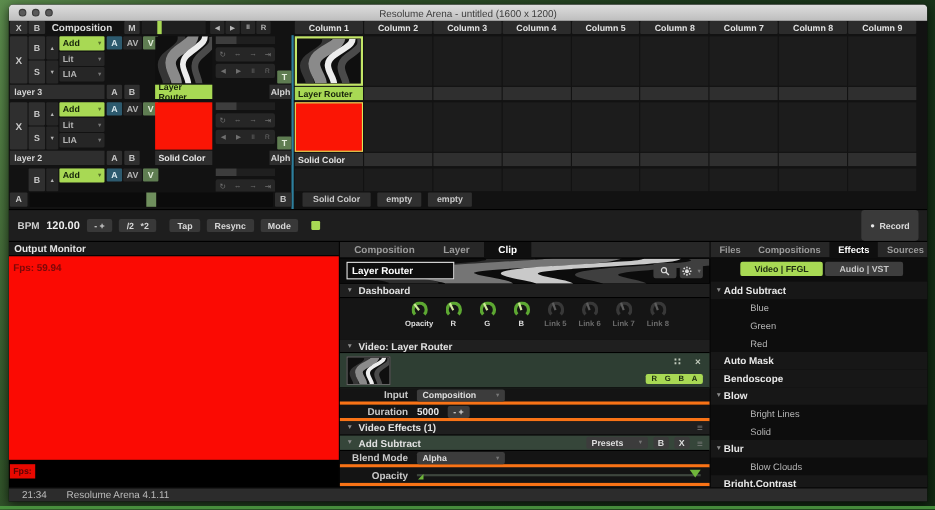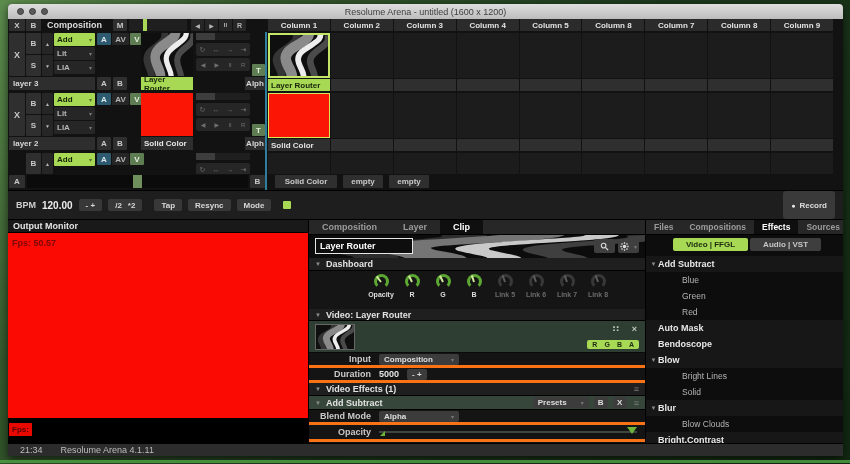--- a/index.html
+++ b/index.html
@@ -427,21 +427,21 @@
       </span>
   </div>
 
   <div class="main">
 
     <div class="monitor">
       <div class="shead">
           <span>Output Monitor</span>
         </div>
       <div class="redmon">
-        <span class="fpsout">Fps: 50.57</span>
+        <span class="fpsout">Fps: 59.94</span>
       </div>
       <div class="prevbody">
         <span class="fpsbadge">Fps:</span>
       </div>
     </div>
 
     <div class="inspector">
       <div class="tabs">
         <div class="tab">Composition</div>
         <div class="tab">Layer</div>

